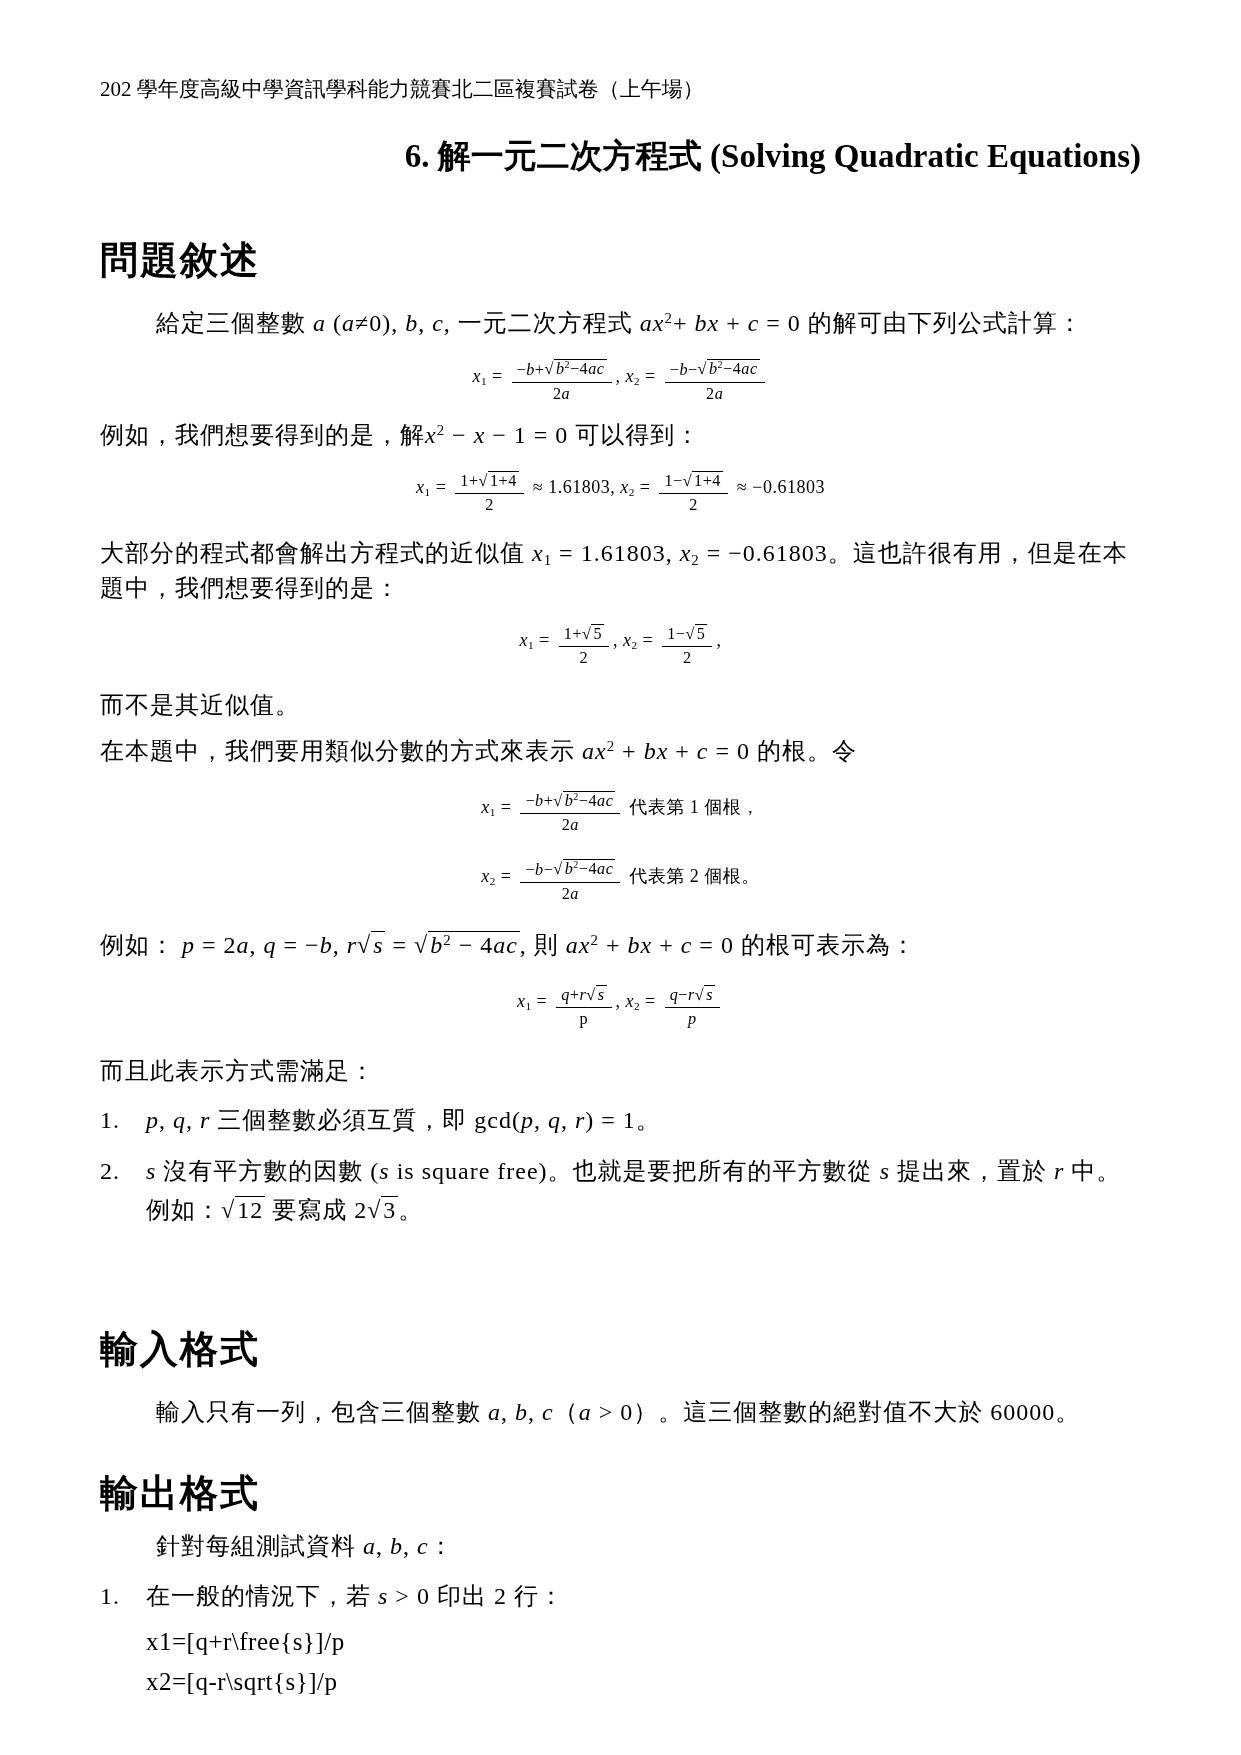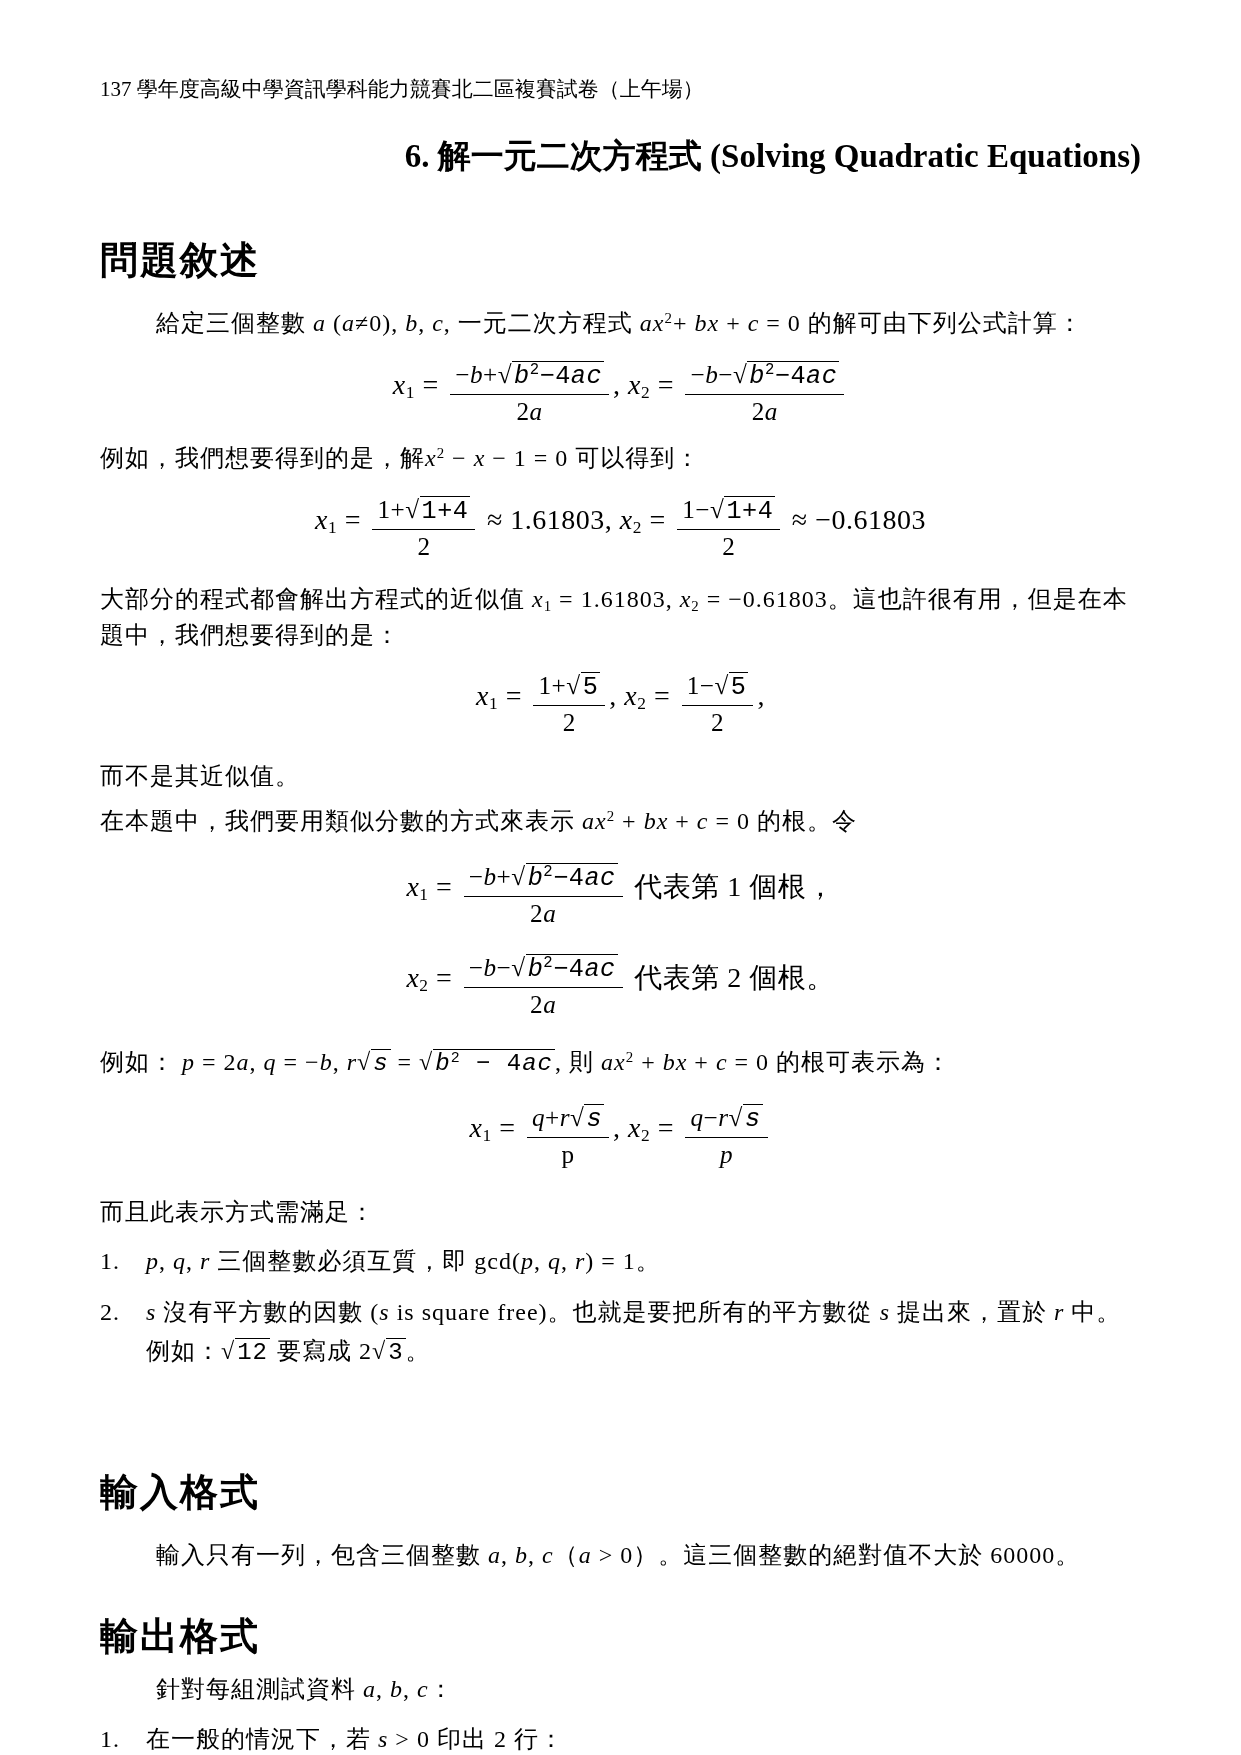--- a/index.html
+++ b/index.html
@@ -9,42 +9,42 @@
     box-sizing:border-box;padding:76px 100px 0 100px;overflow:hidden;
   }
   .hdr{font-size:21px;line-height:1.25;}
   .title{font-size:33px;font-weight:700;text-align:right;margin:32px 0 0;}
   .sec{font-size:38px;font-weight:700;margin:56px 0 0;letter-spacing:2px;}
   .sec.mt-lg{margin-top:94px;}
   .sec.mt-md{margin-top:38px;}
   .para{font-size:24px;line-height:1.48;margin:20px 0 0;letter-spacing:1px;}
   .para.tight{margin-top:10px;}
   .indent{text-indent:56px;}
-  .formula{font-size:28px;text-align:center;margin:18px 0 14px;letter-spacing:0.5px;}
+  .formula{font-size:18px;text-align:center;margin:18px 0 14px;letter-spacing:0.5px;}
   .formula.fm-wide{margin:22px 0 24px;}
   .li{font-size:24px;line-height:1.62;margin:12px 0 0;position:relative;padding-left:46px;letter-spacing:1px;}
   .li .marker{position:absolute;left:0;top:0;}
   .code{font-size:25px;margin:12px 0 0 46px;letter-spacing:0.5px;}
   
   .it{font-style:italic;}
   .sp{font-size:0.62em;vertical-align:0.55em;}
   .sb{font-size:0.62em;vertical-align:-0.25em;}
   .sqrt{white-space:nowrap;}
   .sqrt .rsign{display:inline-block;}
-  .sqrt .rad{border-top:1.6px solid #000;padding:0 2px;font-family:Liberation Mono, monospace;}
+  .sqrt .rad{border-top:1.6px solid #000;padding:0 2px;}
   .frac{display:inline-block;vertical-align:-1.05em;text-align:center;margin:0 4px;line-height:1.2;font-size:0.9em;}
   .frac .num{display:block;border-bottom:1.6px solid #000;padding:0 5px 2px;}
   .frac .den{display:block;padding-top:2px;}
 </style>
 </head>
 <body>
 
 <div class="page">
 
-  <div class="hdr">137 學年度高級中學資訊學科能力競賽北二區複賽試卷（上午場）</div>
+  <div class="hdr">202 學年度高級中學資訊學科能力競賽北二區複賽試卷（上午場）</div>
 
   <div class="title">6. 解一元二次方程式  (Solving Quadratic Equations)</div>
 
   <div class="sec">問題敘述</div>
 
   <p class="para indent"><span class="t">給定三個整數 </span><span class="it">a</span><span class="t"> (</span><span class="it">a</span><span class="t">≠0), </span><span class="it">b</span><span class="t">, </span><span class="it">c</span><span class="t">, 一元二次方程式 </span><span class="it">ax</span><span class="sp">2</span><span class="t">+ </span><span class="it">bx</span><span class="t"> + </span><span class="it">c</span><span class="t"> = 0 的解可由下列公式計算：</span></p>
 
   <div class="formula"><span class="it">x</span><span class="sb">1</span><span class="t"> = </span><span class="frac"><span class="num"><span class="t">−</span><span class="it">b</span><span class="t">+</span><span class="sqrt"><span class="rsign">√</span><span class="rad"><span class="it">b</span><span class="sp">2</span><span class="t">−4</span><span class="it">ac</span></span></span></span><span class="den"><span class="t">2</span><span class="it">a</span></span></span><span class="t">,  </span><span class="it">x</span><span class="sb">2</span><span class="t"> = </span><span class="frac"><span class="num"><span class="t">−</span><span class="it">b</span><span class="t">−</span><span class="sqrt"><span class="rsign">√</span><span class="rad"><span class="it">b</span><span class="sp">2</span><span class="t">−4</span><span class="it">ac</span></span></span></span><span class="den"><span class="t">2</span><span class="it">a</span></span></span></div>
 
   <p class="para tight"><span class="t">例如，我們想要得到的是，解</span><span class="it">x</span><span class="sp">2</span><span class="t"> − </span><span class="it">x</span><span class="t"> − 1 = 0 可以得到：</span></p>

